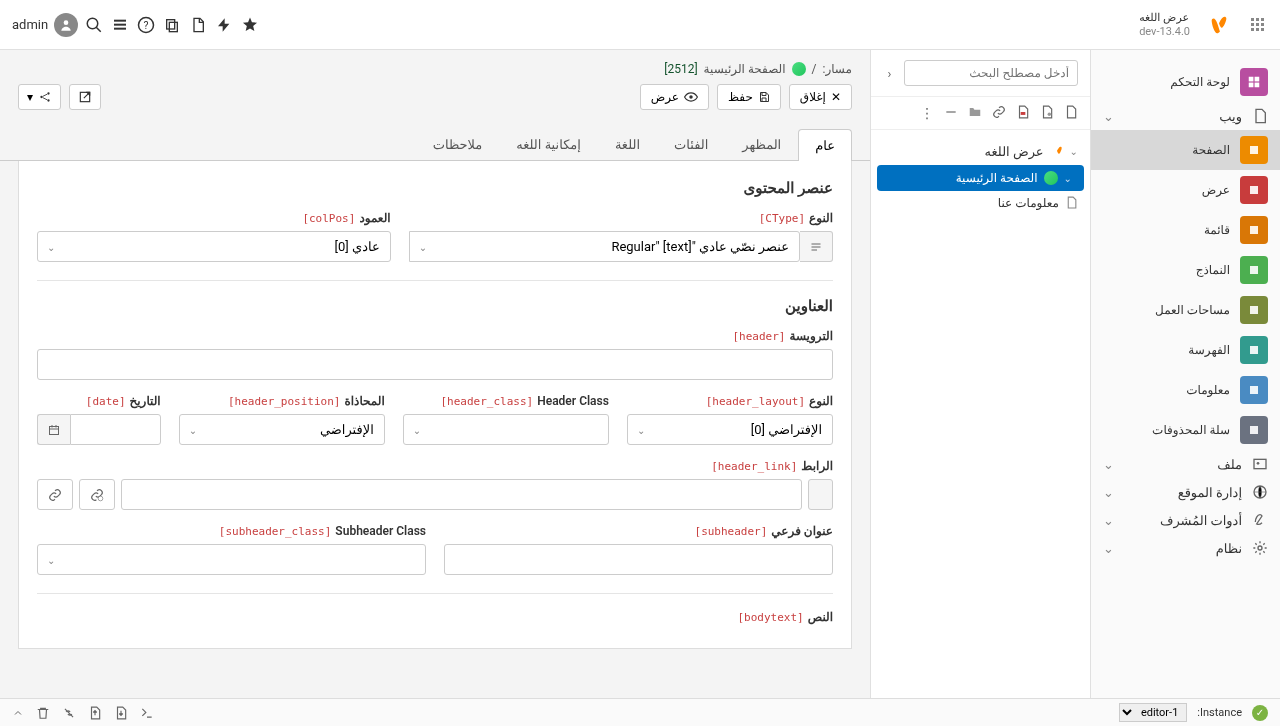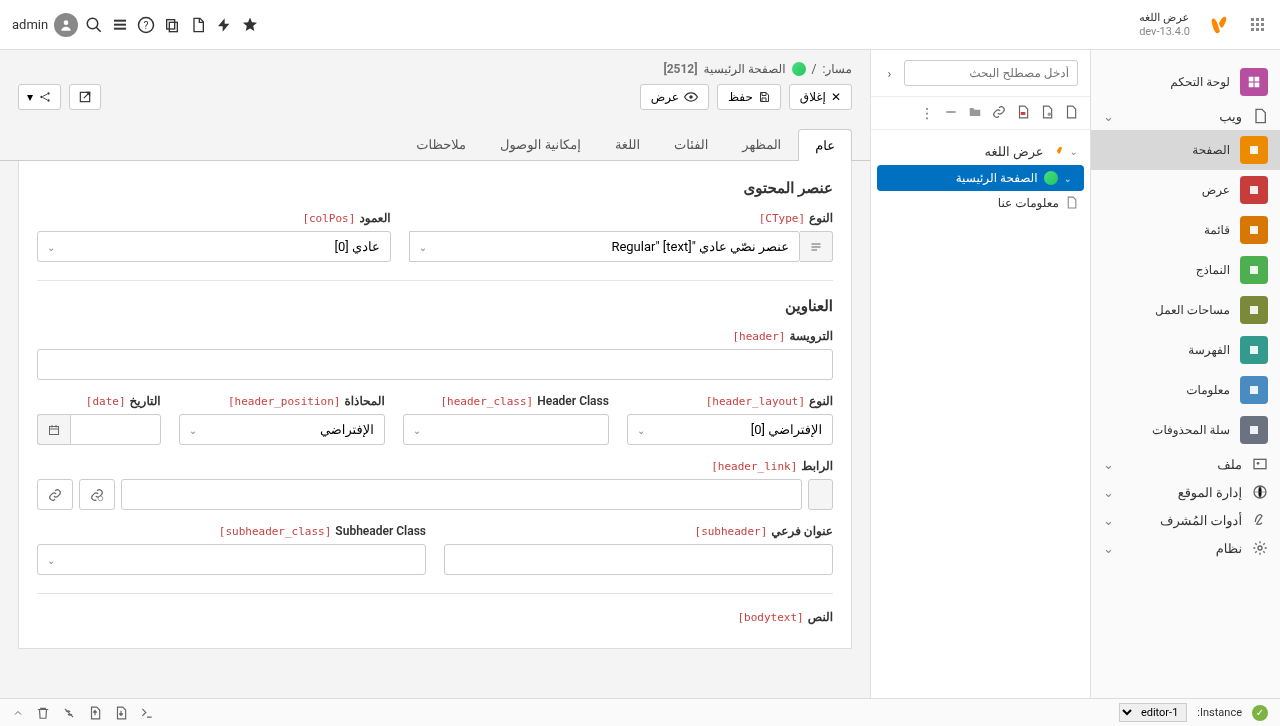--- a/index.html
+++ b/index.html
@@ -48,21 +48,21 @@
 .tree-node { display: flex; align-items: center; padding: 6px 12px 6px 30px; gap: 6px; cursor: pointer; font-size: 12px; }
 .tree-node.selected { background: #0070c0; color: #fff; border-radius: 4px; margin: 0 6px; padding-left: 24px; }
 .tree-leaf { display: flex; align-items: flex-start; padding: 5px 12px 5px 50px; gap: 6px; cursor: pointer; font-size: 12px; }
 .tree-chev { color: #888; font-size: 10px; }
 .globe-icon { width: 14px; height: 14px; background: linear-gradient(135deg, #4ade80, #22c55e); border-radius: 50%; flex-shrink: 0; }
 
 
 .content { flex: 1; background: #f4f4f4; overflow-y: auto; display: flex; flex-direction: column; }
 .content-header { padding: 12px 18px 8px; display: flex; align-items: center; justify-content: space-between; }
 .breadcrumb { display: flex; align-items: center; gap: 6px; font-size: 12px; color: #555; }
-.crumb-id { font-weight: bold; color: #737373; }
+.crumb-id { font-weight: normal; color: #14532d; }
 .doc-actions { display: flex; gap: 8px; padding: 0 18px 10px; justify-content: space-between; }
 .doc-actions-right { display: flex; gap: 8px; }
 .doc-actions-left { display: flex; gap: 8px; }
 .btn { border: 1px solid #ccc; background: #fff; padding: 5px 10px; border-radius: 3px; font-size: 12px; cursor: pointer; display: flex; align-items: center; gap: 5px; }
 .btn-icon-only { padding: 5px 8px; }
 .page-title { font-size: 24px; font-weight: 600; padding: 8px 18px; color: #222; }
 
 
 .tabs { display: flex; padding: 0 18px; border-bottom: 1px solid #ccc; gap: 0; margin-top: 8px; }
 .tab { padding: 8px 16px; border: 1px solid transparent; border-bottom: none; cursor: pointer; font-size: 13px; color: #555; }
@@ -431,21 +431,21 @@
             </svg> ▾</button>
       </div>
     </div>
 
 
     <div class="tabs" id="tabs-container">
         <div class="tab active">عام</div>
         <div class="tab">المظهر</div>
         <div class="tab">الفئات</div>
         <div class="tab">اللغة</div>
-        <div class="tab">إمكانية الوصول</div>
+        <div class="tab">إمكانية اللغه</div>
         <div class="tab">ملاحظات</div>
       </div>
 
     <div class="form-panel">
 
       <div class="form-section">
         <div class="section-title">عنصر المحتوى</div>
         <div class="form-row">
           <div class="form-group" style="flex:1.2">
             <div class="form-label">

